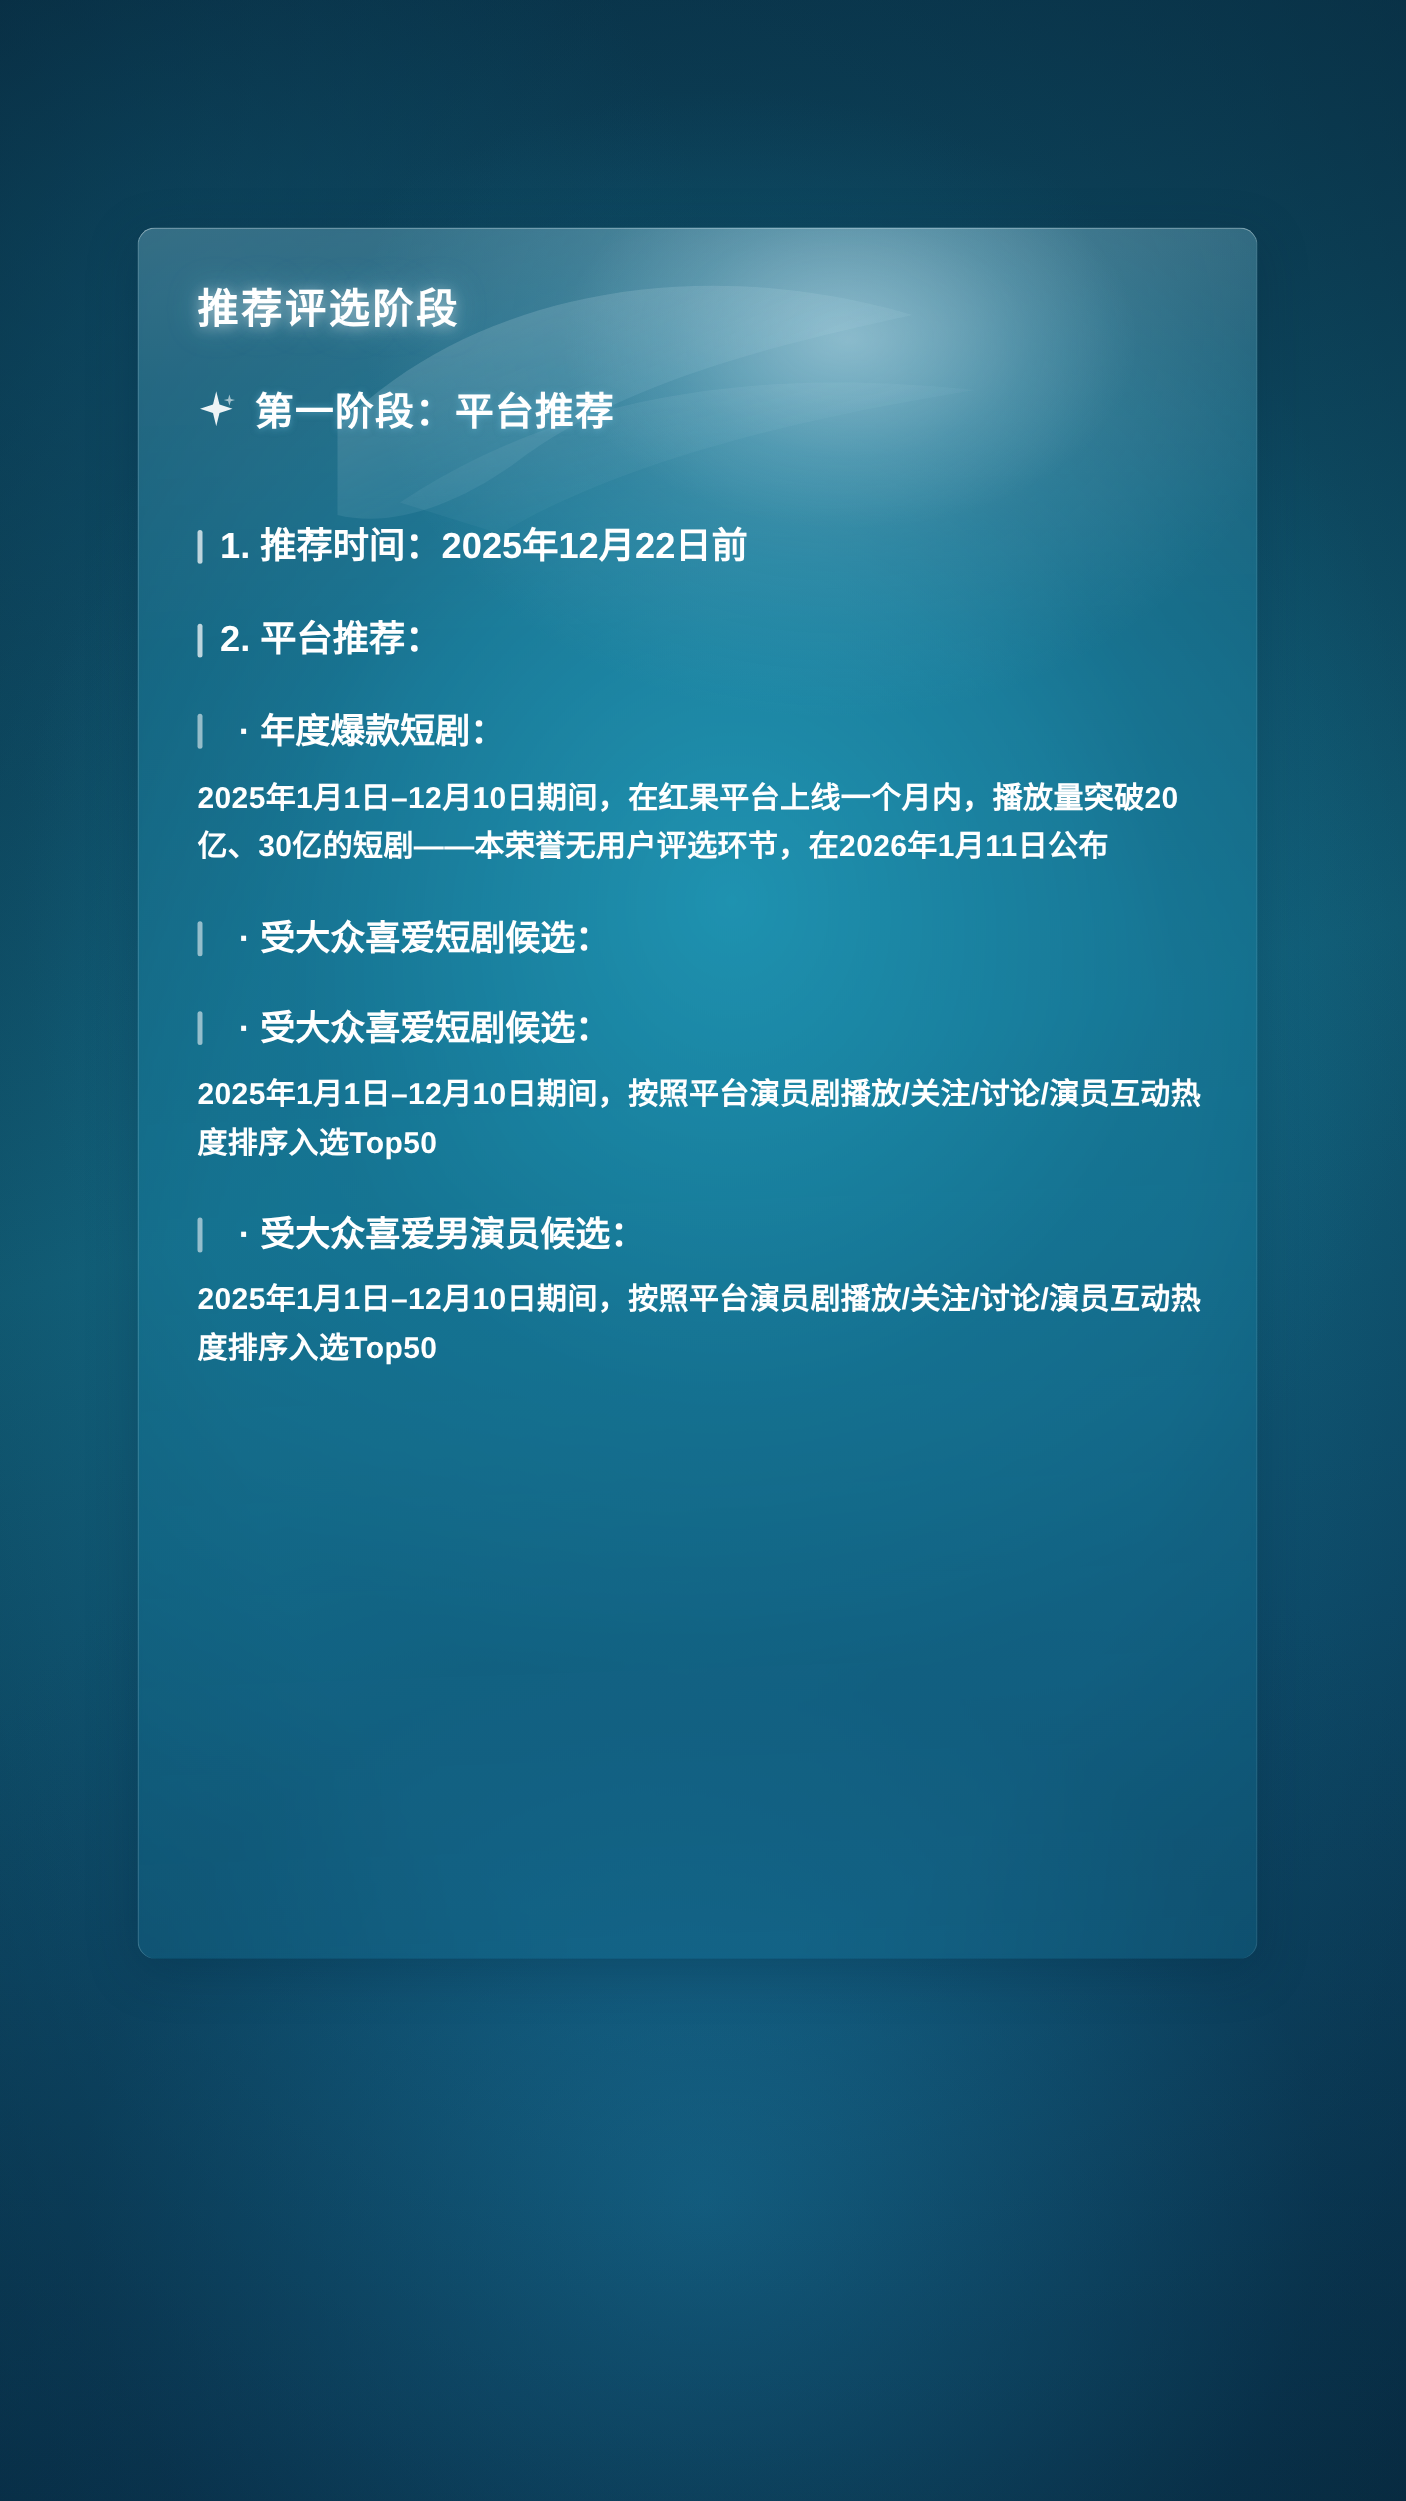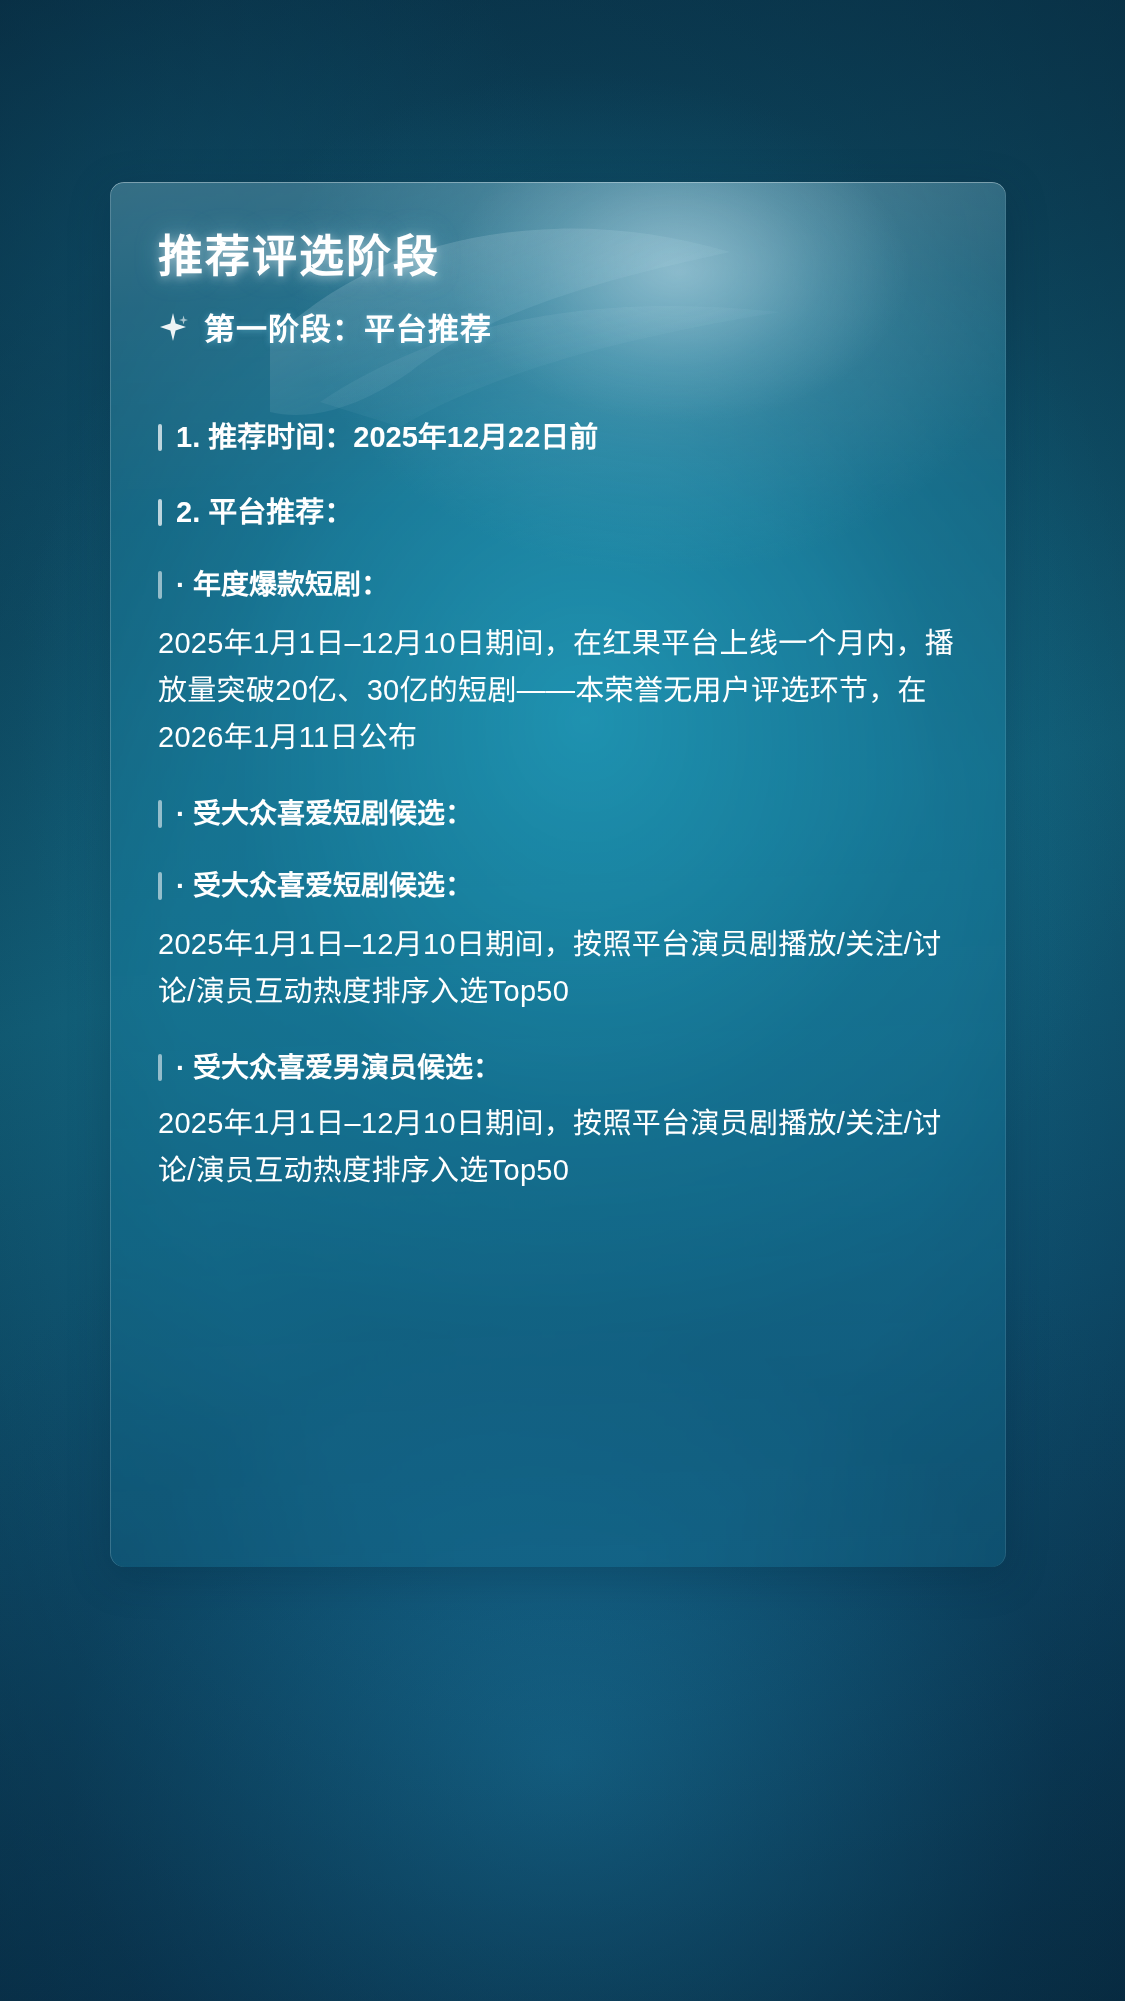--- a/index.html
+++ b/index.html
@@ -70,21 +70,21 @@
     height: 300px;
     pointer-events: none;
     opacity: 0.55;
   }
 
   
   #title {
     position: absolute;
     left: 48px;
     top: 38px;
-    font-size: 45px;
+    font-size: 33px;
     font-weight: bold;
     letter-spacing: 2px;
     color: #ffffff;
     text-shadow: 0 2px 10px rgba(255,255,255,0.45), 0 0 26px rgba(190,240,255,0.35);
   }
 
   
   #stage-row {
     position: absolute;
     left: 48px;
@@ -131,45 +131,45 @@
     top: 6px;
     bottom: 6px;
     width: 4px;
     border-radius: 2px;
     background: rgba(255,255,255,0.72);
   }
   .bar-line .num { font-weight: bold; }
 
   .sub-line {
     position: relative;
-    padding-left: 18px;
+    padding-left: 33px;
     margin-top: 34px;
     font-size: 28px;
     font-weight: bold;
     color: #ffffff;
     line-height: 1.35;
   }
   .sub-line::before {
     content: "";
     position: absolute;
     left: 0;
     top: 5px;
     bottom: 5px;
     width: 4px;
     border-radius: 2px;
     background: rgba(255,255,255,0.55);
   }
 
   .para {
     margin-top: 16px;
-    font-size: 29px;
+    font-size: 24px;
     line-height: 1.62;
     color: #ffffff;
     letter-spacing: 0.3px;
-    font-weight: normal;
+    font-weight: bold;
   }
 
   .tight { margin-top: 14px; }
 </style>
 </head>
 <body>
 
 <div id="bg"></div>
 <div id="bg-vignette"></div>
 

